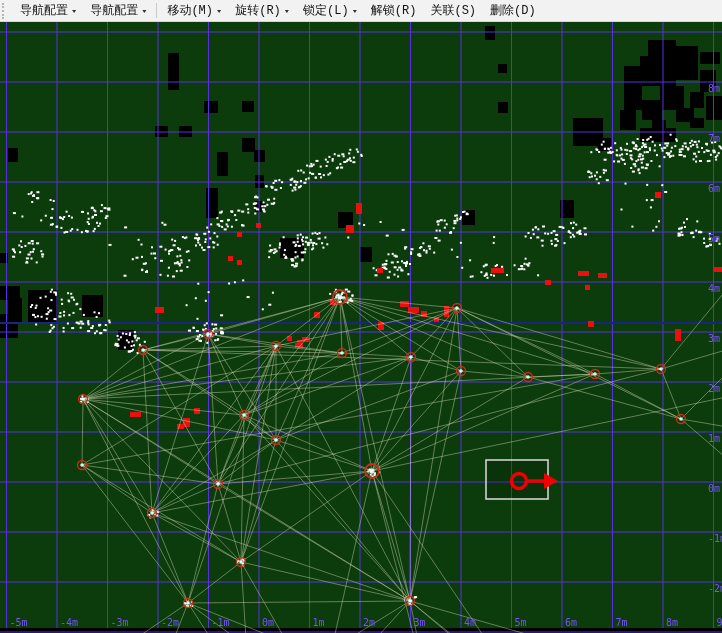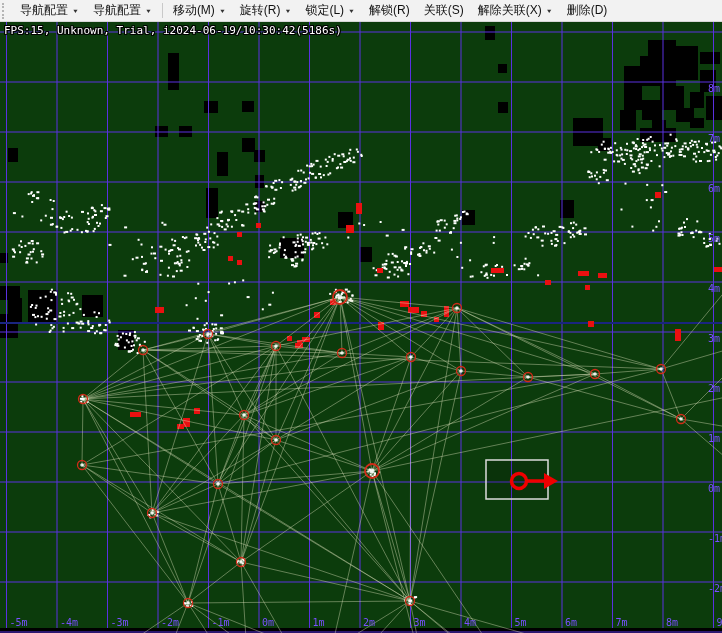--- a/index.html
+++ b/index.html
@@ -1,20 +1,20 @@
 <!DOCTYPE html>
 <html><head>
 <meta charset="utf-8">
 <style>
   html,body{margin:0;padding:0;background:#000;}
   .app{position:relative;width:722px;height:633px;overflow:hidden;background:#0c3c0c;
        font-family:"Liberation Sans",sans-serif;}
   .menubar{position:absolute;top:0;left:0;width:722px;height:21px;background:#f2f2f2;
            border-bottom:1px solid #d6d6d6;display:flex;align-items:center;z-index:5;
-           font-size:12px;color:#111;}
+           font-size:12px;color:#111;font-family:Liberation Mono, monospace;}
   .menu-grip{width:5px;height:16px;margin:0 4px 0 2px;
              border-left:2px dotted #b5b5b5;}
   .menu-item{display:flex;align-items:center;padding:2px 7px;cursor:default;white-space:nowrap;}
   .menu-arrow{font-size:7px;color:#333;margin-left:4px;transform:scaleY(.8);}
   .menu-sep{width:1px;height:15px;background:#c9c9c9;margin:0 3px;}
   .statusbar{position:absolute;top:24px;left:4px;z-index:3;
              font-family:"DejaVu Sans Mono","Liberation Mono",monospace;font-size:11px;
              color:#fff;letter-spacing:0px;
              text-shadow:1px 0 #000,-1px 0 #000,0 1px #000,0 -1px #000,
                          1px 1px #000,-1px -1px #000,1px -1px #000,-1px 1px #000;}
@@ -49,28 +49,23 @@
         <span>锁定(L)</span>
         <span class="menu-arrow">▼</span>
       </div>
       <div class="menu-item">
         <span>解锁(R)</span>
       </div>
       <div class="menu-item">
         <span>关联(S)</span>
       </div>
       <div class="menu-item">
-        <span>解除关联(X)</span>
-        <span class="menu-arrow">▼</span>
-      </div>
-      <div class="menu-item">
         <span>删除(D)</span>
       </div>
     </div>
-  <div class="statusbar">FPS:15, Unknown, Trial, i2024-06-19/10:30:42(5186s)</div>
   <svg id="radar" width="722" height="633" viewBox="0 0 722 633">
       <g>
         <rect x="168" y="53" width="11" height="37" fill="#000000"></rect>
         <rect x="204" y="101" width="14" height="12" fill="#000000"></rect>
         <rect x="242" y="101" width="12" height="11" fill="#000000"></rect>
         <rect x="155" y="126" width="13" height="11" fill="#000000"></rect>
         <rect x="179" y="126" width="13" height="11" fill="#000000"></rect>
         <rect x="242" y="138" width="13" height="14" fill="#000000"></rect>
         <rect x="254" y="150" width="11" height="12" fill="#000000"></rect>
         <rect x="217" y="152" width="11" height="24" fill="#000000"></rect>

